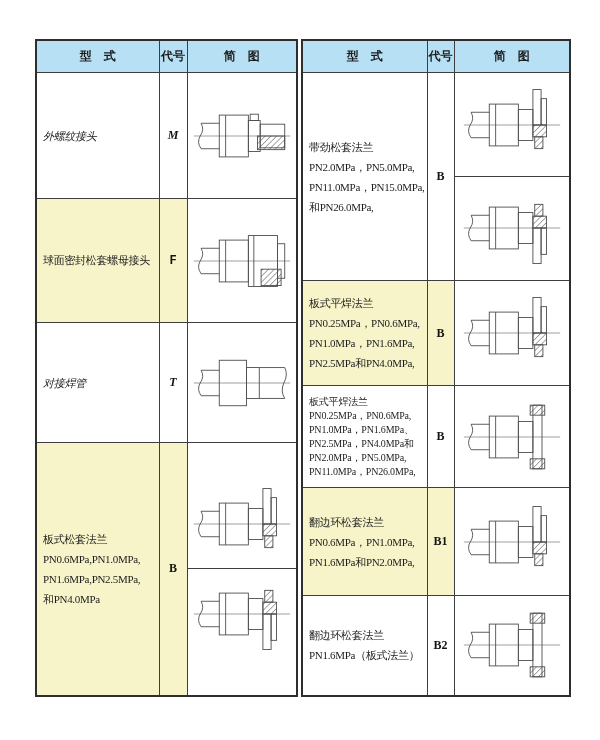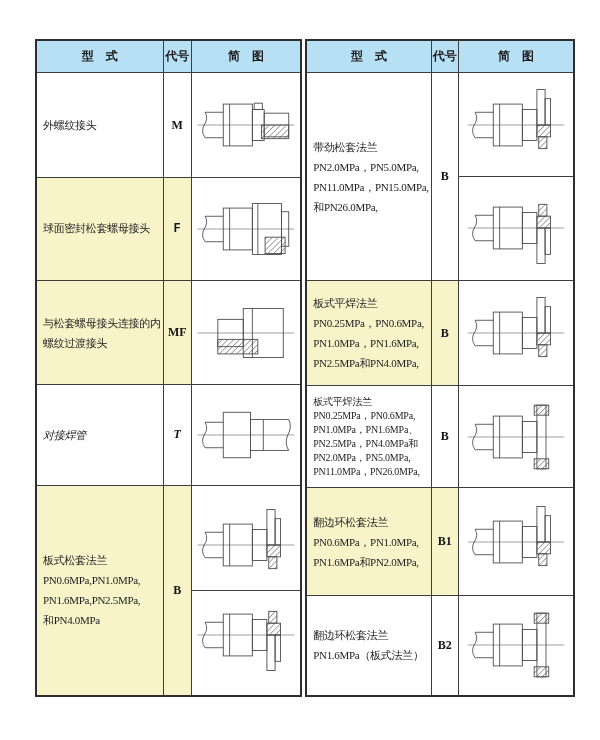--- a/index.html
+++ b/index.html
@@ -46,21 +46,21 @@
           <col style="width:110px">
         </colgroup>
         <thead>
           <tr>
             <th>型　式</th>
             <th>代号</th>
             <th>简　图</th>
           </tr>
         </thead>
         <tbody>
-          <tr style="height: 90px;">
+          <tr style="height: 90px; font-style: italic;">
             <td class="type-cell">
               <div class="type-line">外螺纹接头</div>
             </td>
             <td class="code-cell">M</td>
             <td class="diagram-cell">
               <div class="dwrap" style="height:88px">
                 <svg width="100" height="76" viewBox="0 0 110 82" xmlns="http://www.w3.org/2000/svg">
                   <defs>
                     <pattern id="hp1" width="4.5" height="4.5" patternUnits="userSpaceOnUse" patternTransform="rotate(45)">
                       <line x1="0" y1="0" x2="0" y2="4.5" stroke="#4f4f4f" stroke-width="1.1"></line>
@@ -96,43 +96,20 @@
                   <line x1="2" y1="41" x2="108" y2="41" stroke="#4f4f4f" stroke-width="0.6"></line>
                   <line x1="10" y1="27" x2="30" y2="27" stroke="#4f4f4f" stroke-width="1"></line>
                   <line x1="10" y1="55" x2="30" y2="55" stroke="#4f4f4f" stroke-width="1"></line>
                   <path d="M10,27 q4,7 -1,14 q-4,7 1,14" fill="none" stroke="#4f4f4f" stroke-width="1"></path>
                   <rect x="30" y="18" width="32" height="46" fill="none" stroke="#4f4f4f" stroke-width="1"></rect>
                   <line x1="37" y1="18" x2="37" y2="64" stroke="#4f4f4f" stroke-width="1"></line>
                   <rect x="62" y="13" width="32" height="56" fill="none" stroke="#4f4f4f" stroke-width="1"></rect>
                   <line x1="68" y1="13" x2="68" y2="69" stroke="#4f4f4f" stroke-width="1"></line>
                   <rect x="94" y="22" width="8" height="38" fill="none" stroke="#4f4f4f" stroke-width="1"></rect>
                   <rect x="76" y="50" width="22" height="18" fill="url(#hp2)" stroke="#4f4f4f" stroke-width="1"></rect>
-                </svg>
-              </div>
-            </td>
-          </tr>
-          <tr style="height: 89px;">
-            <td class="type-cell hl">
-              <div class="type-line">与松套螺母接头连接的内</div>
-              <div class="type-line">螺纹过渡接头</div>
-            </td>
-            <td class="code-cell hl">MF</td>
-            <td class="diagram-cell">
-              <div class="dwrap" style="height:87px">
-                <svg width="100" height="76" viewBox="0 0 110 82" xmlns="http://www.w3.org/2000/svg">
-                  <defs>
-                    <pattern id="hp4" width="4.5" height="4.5" patternUnits="userSpaceOnUse" patternTransform="rotate(45)">
-                      <line x1="0" y1="0" x2="0" y2="4.5" stroke="#4f4f4f" stroke-width="1.1"></line>
-                    </pattern>
-                  </defs>
-                  <line x1="2" y1="41" x2="108" y2="41" stroke="#4f4f4f" stroke-width="0.6"></line>
-                  <rect x="24" y="26" width="28" height="30" fill="none" stroke="#4f4f4f" stroke-width="1"></rect>
-                  <rect x="52" y="14" width="44" height="54" fill="none" stroke="#4f4f4f" stroke-width="1"></rect>
-                  <line x1="62" y1="14" x2="62" y2="68" stroke="#4f4f4f" stroke-width="1"></line>
-                  <rect x="24" y="48" width="44" height="16" fill="url(#hp4)" stroke="#4f4f4f" stroke-width="1"></rect>
                 </svg>
               </div>
             </td>
           </tr>
           <tr style="height: 86px; font-style: italic;">
             <td class="type-cell">
               <div class="type-line">对接焊管</div>
             </td>
             <td class="code-cell">T</td>
             <td class="diagram-cell">

